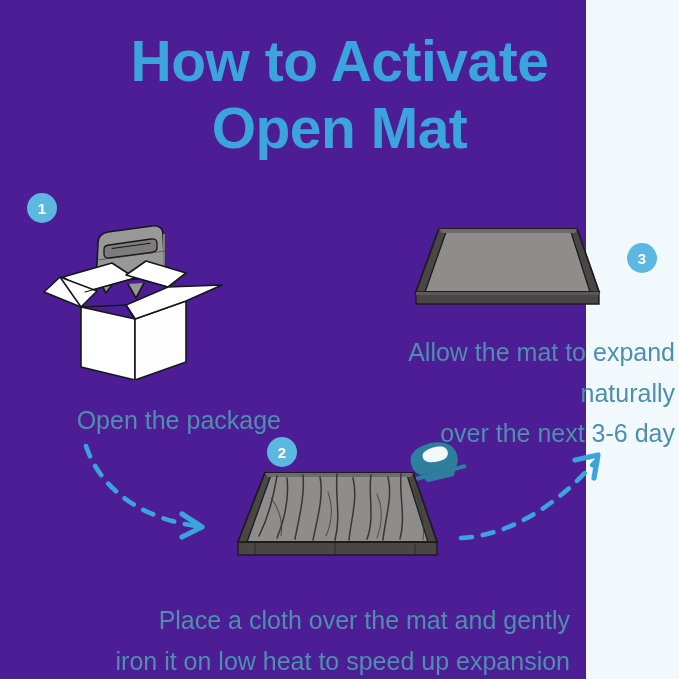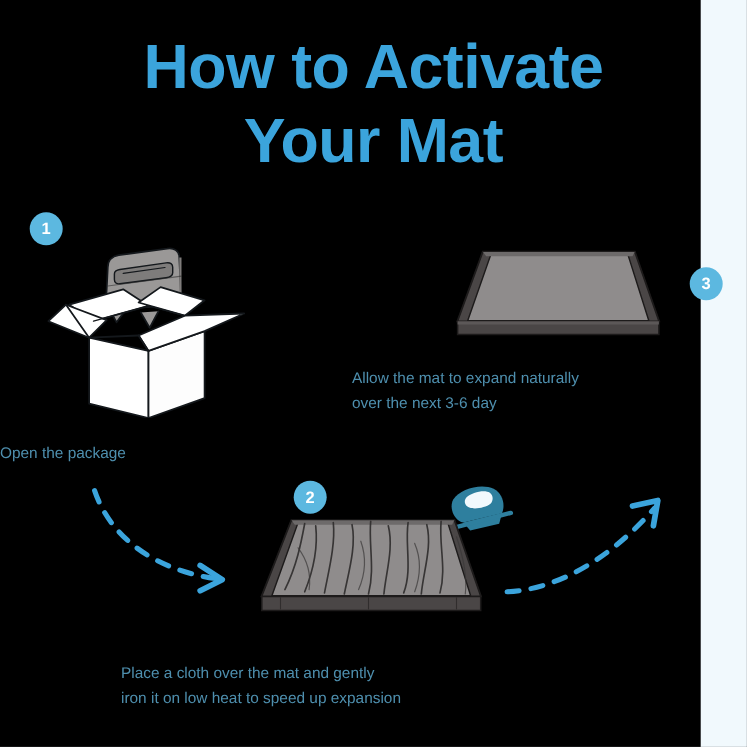--- a/index.html
+++ b/index.html
@@ -8,23 +8,23 @@
   }
   body {
     width: 679px;
     height: 679px;
     background: #f1f9fd;
     font-family: "Liberation Sans", sans-serif;
     overflow: hidden;
   }
   #infographic {
     position: relative;
-    width: 637px;
+    width: 586px;
     height: 679px;
-    background: #000000;
+    background: #4c1d95;
   }
 
   
   .title-block {
     position: absolute;
     top: 28px;
     left: 0;
     width: 679px;
     text-align: center;
     line-height: 1.18;
@@ -52,26 +52,26 @@
     line-height: 1;
   }
   #badge-1 { left: 27px;  top: 193px; }
   #badge-2 { left: 267px; top: 437px; }
   #badge-3 { left: 627px; top: 243px; }
 
   
   .caption {
     position: absolute;
     color: #4e8fae;
-    font-size: 14px;
+    font-size: 25px;
     line-height: 1.62;
-    text-align: left;
+    text-align: right;
   }
   #caption-1 {
-    left: 0px;
+    left: 16px;
     top: 400px;
     width: 265px;
   }
   #caption-2 {
     left: 110px;
     top: 600px;
     width: 460px;
   }
   #caption-3 {
     left: 320px;
@@ -90,21 +90,21 @@
   #arrow-left   { left: 78px;  top: 440px; }
   #arrow-right  { left: 455px; top: 440px; }
 </style>
 </head>
 <body>
 
 <div id="infographic">
 
   <div class="title-block">
     <div class="title-line">How to Activate</div>
-    <div class="title-line">Your Mat</div>
+    <div class="title-line">Open Mat</div>
   </div>
 
   <div class="badge" id="badge-1">
     <span>1</span>
   </div>
 
   <div class="art" id="art-box">
     <svg width="185" height="165" viewBox="0 0 185 165" xmlns="http://www.w3.org/2000/svg">
       <g stroke="#14181c" stroke-width="1.6" stroke-linejoin="round" stroke-linecap="round" fill="none">
 

